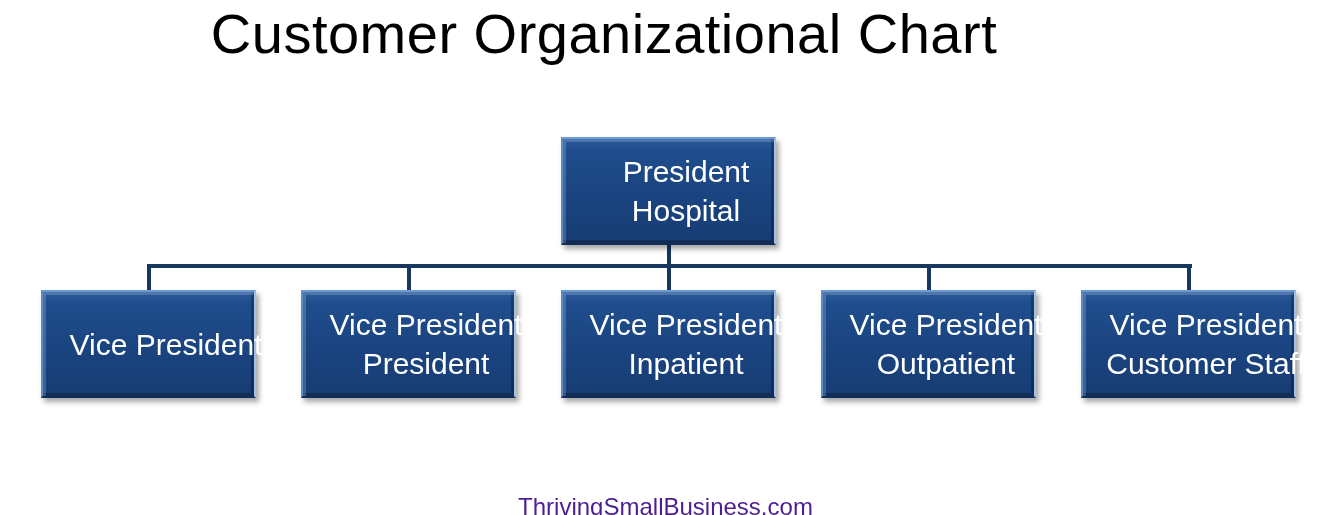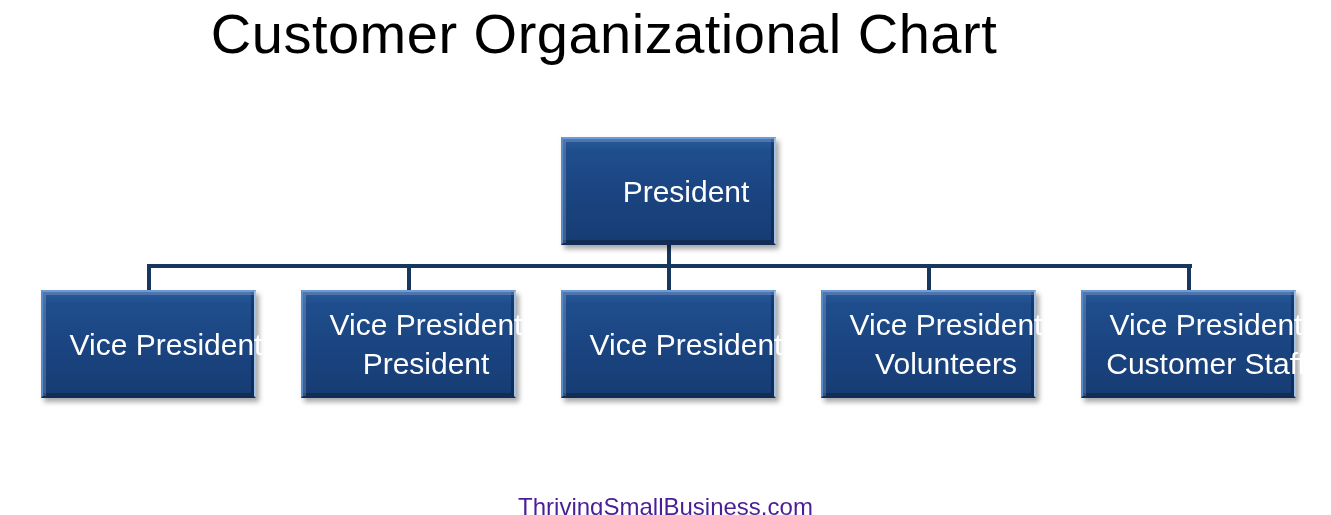--- a/index.html
+++ b/index.html
@@ -74,34 +74,36 @@
 <div class="line" style="left:667px; top:245px; width:4px; height:23px;"></div>
 <div class="line" style="left:147px; top:264px; width:1045px; height:4px;"></div>
 <div class="line" style="left:147px; top:264px; width:4px; height:27px;"></div>
 <div class="line" style="left:407px; top:264px; width:4px; height:27px;"></div>
 <div class="line" style="left:667px; top:264px; width:4px; height:27px;"></div>
 <div class="line" style="left:927px; top:264px; width:4px; height:27px;"></div>
 <div class="line" style="left:1187px; top:264px; width:4px; height:27px;"></div>
 
 <div class="box" style="left:561px; top:137px;">
   <span>President</span>
+  <span>Hospital</span>
 </div>
 
 <div class="box" style="left:41px; top:290px;">
   <span>Vice President</span>
 </div>
 <div class="box" style="left:301px; top:290px;">
   <span>Vice President</span>
   <span>President</span>
 </div>
 <div class="box" style="left:561px; top:290px;">
   <span>Vice President</span>
+  <span>Inpatient</span>
 </div>
 <div class="box" style="left:821px; top:290px;">
   <span>Vice President</span>
-  <span>Volunteers</span>
+  <span>Outpatient</span>
 </div>
 <div class="box" style="left:1081px; top:290px;">
   <span>Vice President</span>
   <span>Customer Staff</span>
 </div>
 
 <div class="footer">ThrivingSmallBusiness.com</div>
 
 </body></html>

